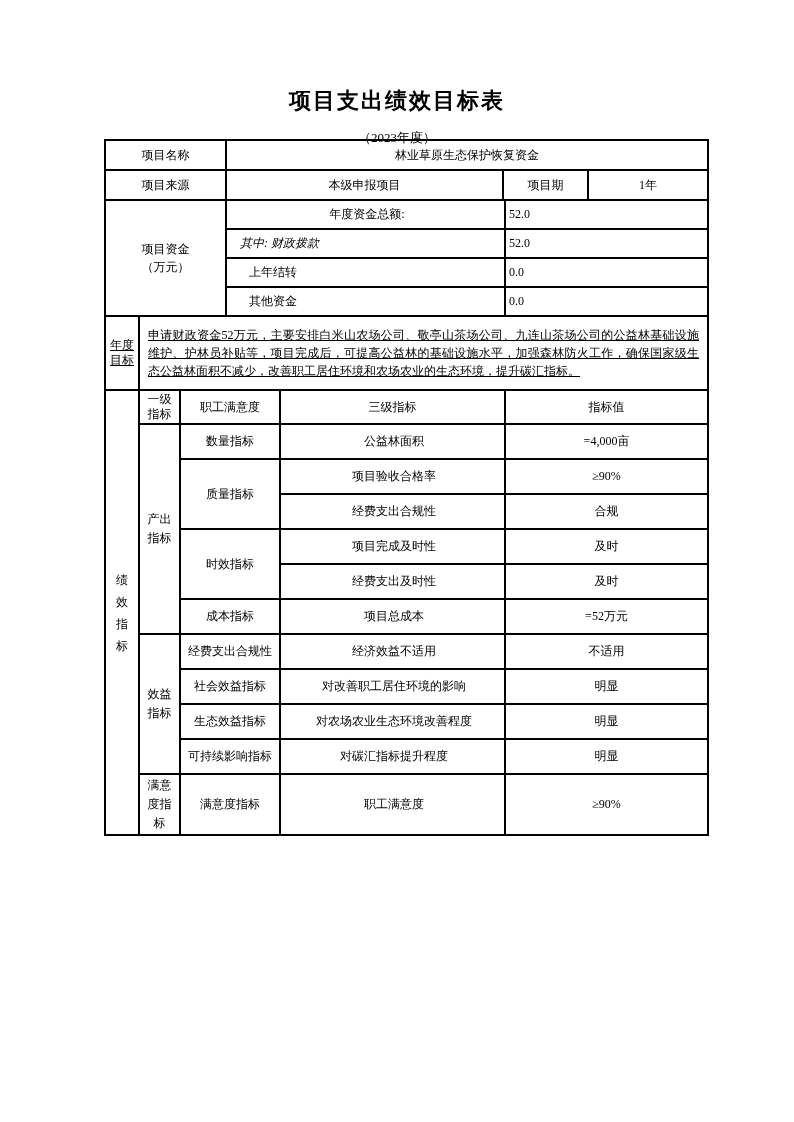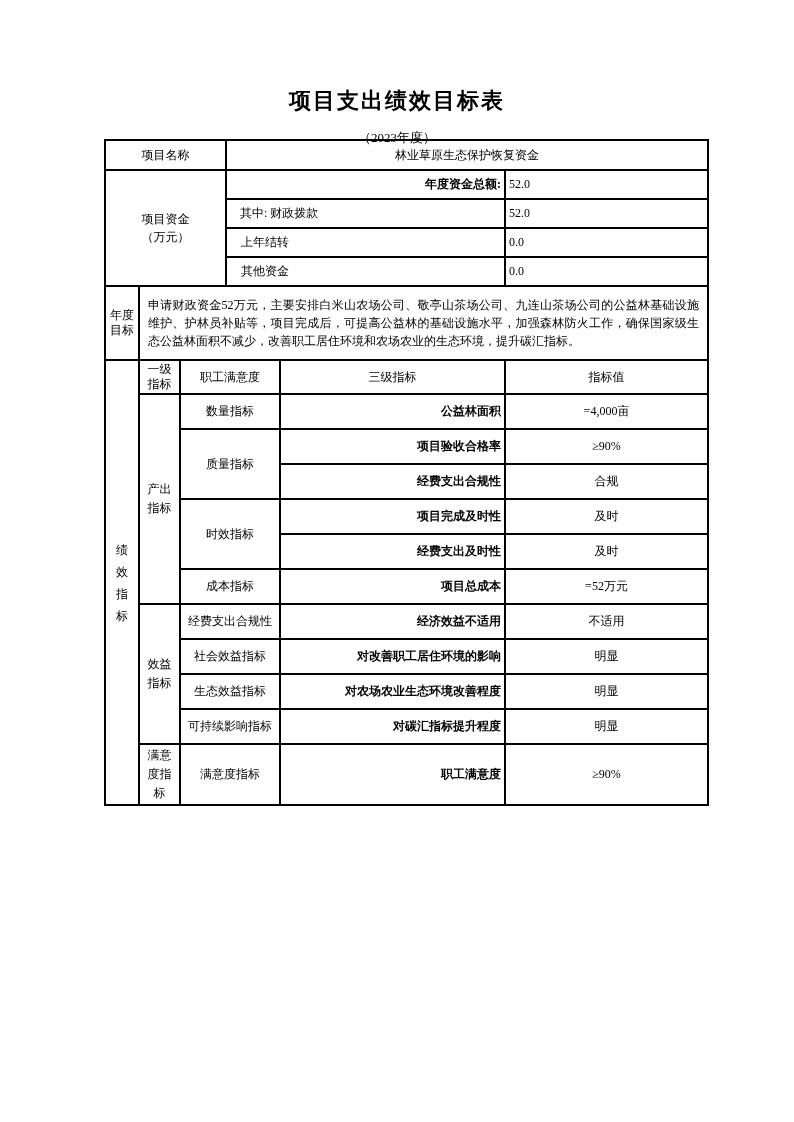--- a/index.html
+++ b/index.html
@@ -41,41 +41,41 @@
   td{
     border:2px solid #000;
     font-size:12px;
     vertical-align:middle;
     text-align:center;
     padding:1px 3px;
     overflow:hidden;
     line-height:15px;
   }
   .wrap{white-space:pre-line;}
-  .left{text-align:right;padding-left:6px;font-weight:bold;}
+  .left{text-align:center;padding-left:6px;}
   .right{text-align:left;padding-right:5px;}
-  .ind1{text-align:left;padding-left:13px;}
-  .ind2{text-align:left;padding-left:14px;}
+  .ind1{text-align:left;padding-left:13px;font-style:italic;}
+  .ind2{text-align:left;padding-left:22px;}
   .goal-text{
     text-align:justify;
     padding:5px 8px;
     line-height:18px;
   }
   .side-vert{
     white-space:pre-line;
     line-height:22px;
     letter-spacing:0;
   }
   .group-cell{white-space:pre-line;line-height:19px;}
   .hdr2{white-space:pre-line;line-height:15px;border-radius:17px;}
   .fund-label{white-space:pre-line;line-height:18px;}
   .r30{height:30px;}
   .r32{height:32px;}
   .r29{height:29px;}
-  .r74{height:74px;}
+  .r74{height:74px;text-decoration:underline;}
   .r35{height:35px;}
   .r58{height:58px;}
 </style>
 </head>
 <body>
 
 <div class="page">
 
   <h1 class="doc-title">项目支出绩效目标表</h1>
   <div class="doc-subtitle">（2023年度）</div>
@@ -86,20 +86,26 @@
       <colgroup>
           <col style="width:121px">
           <col style="width:277px">
           <col style="width:85px">
           <col style="width:120px">
         </colgroup>
       <tbody>
           <tr class="r30">
         <td>项目名称</td>
         <td colspan="3">林业草原生态保护恢复资金</td>
+      </tr>
+      <tr class="r30">
+        <td>项目来源</td>
+        <td>本级申报项目</td>
+        <td>项目期</td>
+        <td>1年</td>
       </tr>
     </tbody>
       </table>
 
     <table>
       <colgroup>
           <col style="width:121px">
           <col style="width:279px">
           <col style="width:203px">
         </colgroup>

